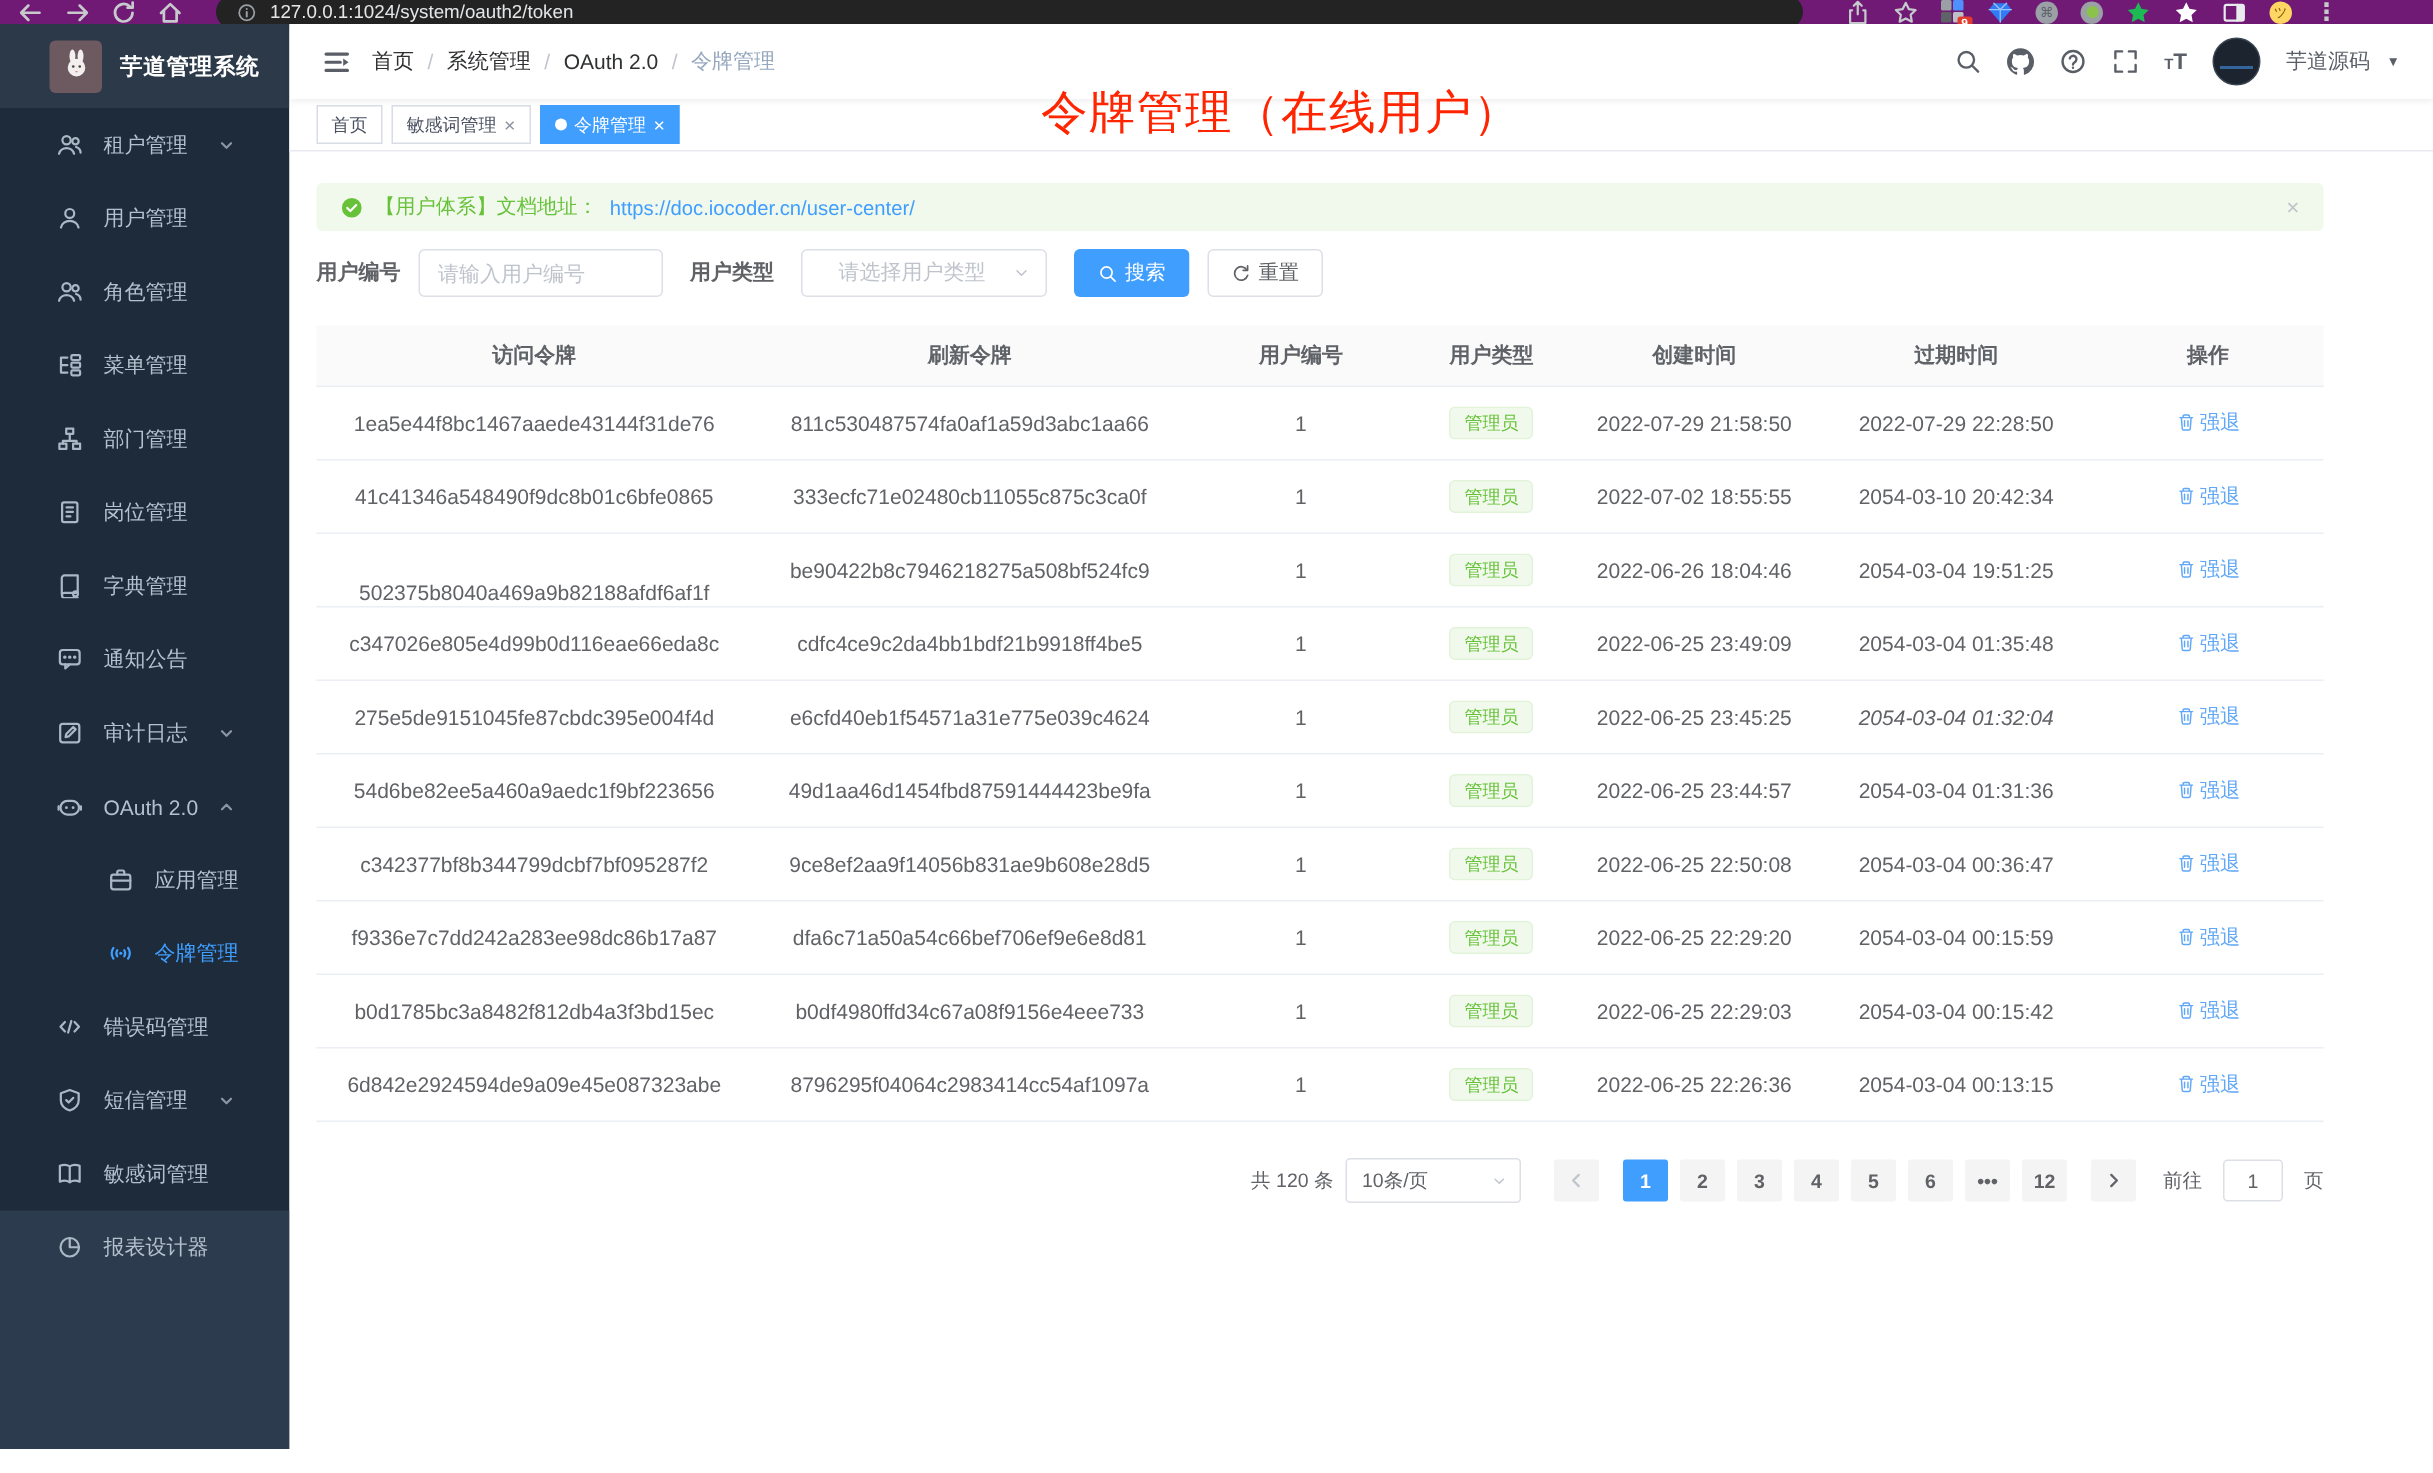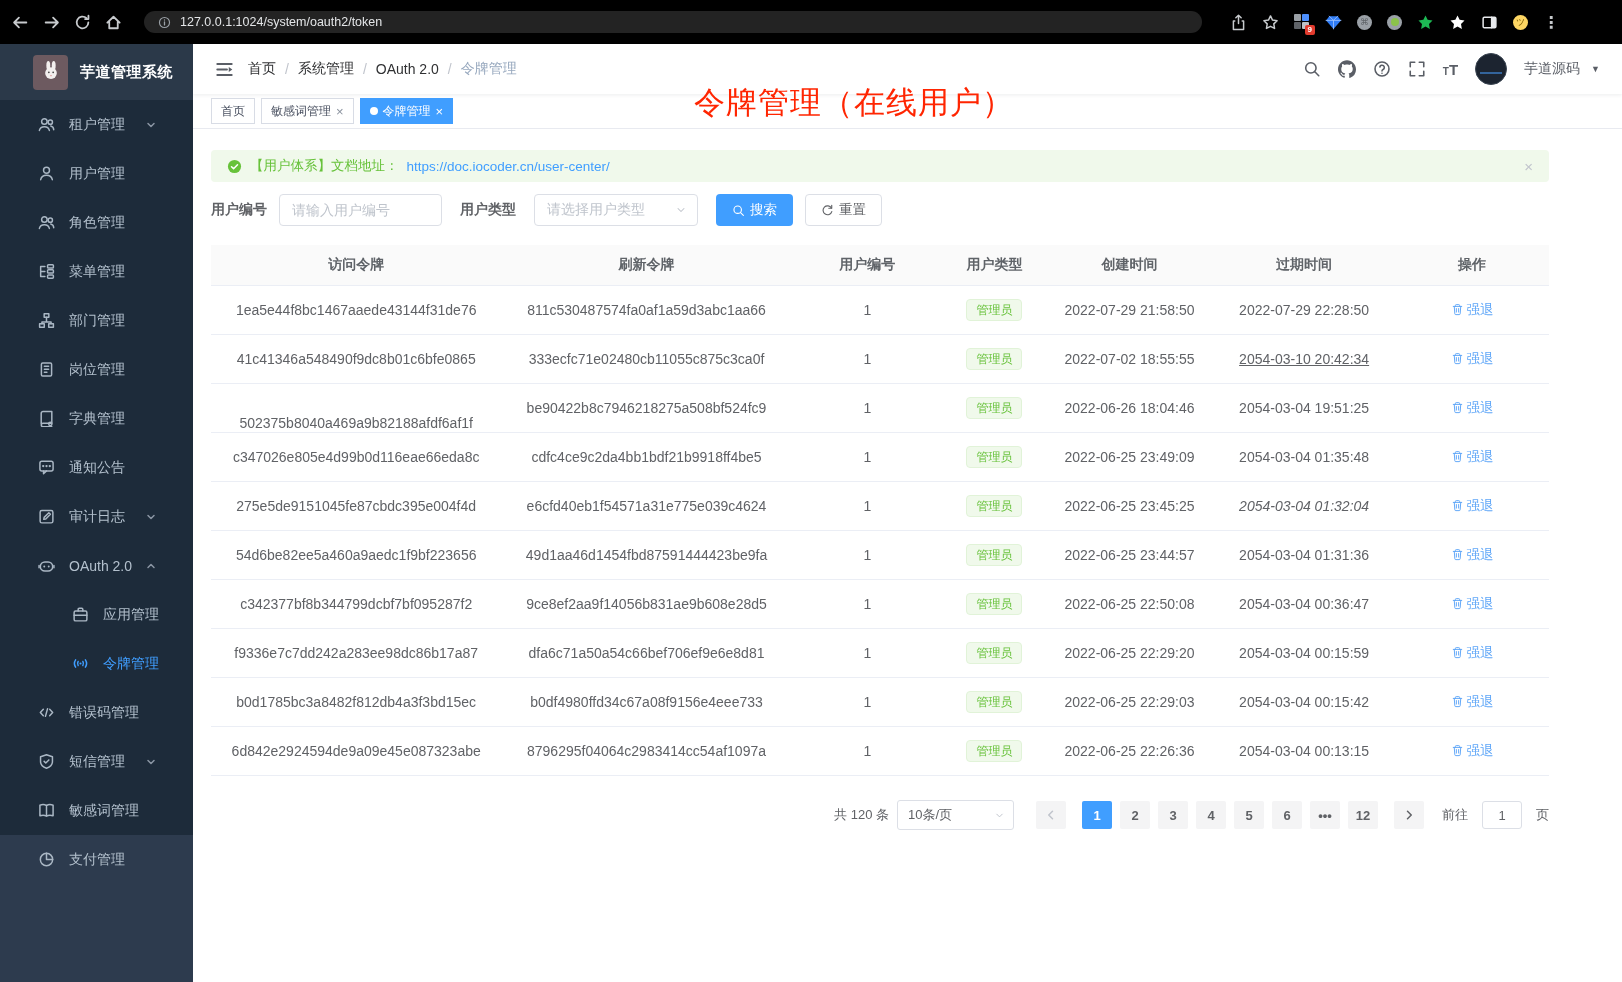--- a/index.html
+++ b/index.html
@@ -1,19 +1,19 @@
 <!DOCTYPE html>
 <html><head>
 <meta charset="utf-8">
 <style>
   html,body{margin:0;padding:0;}
   body{width:1622px;height:982px;overflow:hidden;font-family:"Liberation Sans","DejaVu Sans",sans-serif;background:#fff;-webkit-font-smoothing:antialiased;}
   .ic{width:16px;height:16px;fill:none;stroke:currentColor;stroke-width:1.4;stroke-linecap:round;stroke-linejoin:round;flex:none;}
   
-  .browser{height:44px;background:#000000;display:flex;align-items:center;padding:0 12px;gap:14px;}
+  .browser{height:16px;background:#701a75;display:flex;align-items:center;padding:0 12px;gap:14px;}
   .browser .bicon{color:#c7cacd;width:17px;height:17px;}
   .urlbox{width:1030px;height:22px;background:#232323;border-radius:12px;display:flex;align-items:center;gap:9px;padding:0 14px;margin-left:8px;color:#e4e6e8;font-size:12.5px;}
   .urlbox .ic{width:13px;height:13px;color:#9aa0a6;}
   .b-right{display:flex;align-items:center;gap:15px;margin-left:14px;}
   .extbadge{position:relative;width:16px;height:16px;}
   .extbadge .badge{position:absolute;right:-5px;bottom:-5px;background:#e33b2e;color:#fff;font-size:8px;line-height:10px;padding:0 3px;border-radius:2px;font-weight:bold;}
   .quad{display:grid;grid-template-columns:7px 7px;grid-template-rows:7px 7px;gap:1px;}
   .quad i{border-radius:1px;}
   .circ{width:15px;height:15px;border-radius:50%;}
   
@@ -59,21 +59,21 @@
   
   .content{padding:21px 0 0 18px;width:1338px;}
   .alert{height:32px;background:#f0f9eb;border-radius:4px;display:flex;align-items:center;padding:0 16px;gap:8px;}
   .alert .txt{color:#67c23a;font-size:13.5px;}
   .alert a{color:#409eff;font-size:13.5px;text-decoration:none;}
   .alert .close{margin-left:auto;color:#c0c4cc;font-size:15px;cursor:pointer;}
   .filters{display:flex;align-items:center;margin-top:12px;height:32px;gap:10px;}
   .flabel{font-size:14px;font-weight:bold;color:#606266;margin-right:2px;}
   .finput{width:163px;height:32px;border:1px solid #dcdfe6;border-radius:4px;box-sizing:border-box;padding:0 12px;font-size:14px;color:#606266;outline:none;font-family:inherit;}
   .finput::placeholder{color:#bfc4cc;}
-  .fselect{width:164px;height:32px;border:1px solid #dcdfe6;border-radius:4px;box-sizing:border-box;padding:0 10px 0 12px;display:flex;align-items:center;justify-content:space-between;color:#bfc4cc;font-size:14px;cursor:pointer;margin-right:8px;margin-left:6px;}
+  .fselect{width:164px;height:32px;border:1px solid #dcdfe6;border-radius:4px;box-sizing:border-box;padding:0 10px 0 24px;display:flex;align-items:center;justify-content:space-between;color:#bfc4cc;font-size:14px;cursor:pointer;margin-right:8px;margin-left:6px;}
   .fselect .ic{width:12px;height:12px;color:#c0c4cc;}
   .btn{height:32px;border-radius:4px;font-size:13.5px;display:inline-flex;align-items:center;gap:5px;padding:0 15px;cursor:pointer;border:1px solid transparent;font-family:inherit;}
   .btn .ic{width:13px;height:13px;}
   .btn.primary{background:#409eff;color:#fff;}
   .btn.plain{background:#fff;border-color:#dcdfe6;color:#606266;margin-left:2px;}
   
   .table{margin-top:19px;width:1338px;font-size:14px;color:#606266;}
   .thead{display:flex;background:#fafafa;height:40px;align-items:center;border-bottom:1px solid #ebeef5;}
   .th{font-weight:bold;color:#5f6368;text-align:center;}
   .trow{display:flex;height:48px;align-items:center;border-bottom:1px solid #ebeef5;}
@@ -420,21 +420,21 @@
         <div class="side-item">
           <svg class="ic ">
             <use href="#i-bookopen"></use>
           </svg>
           <span class="lbl">敏感词管理</span>
         </div>
         <div class="side-item light">
           <svg class="ic ">
             <use href="#i-report"></use>
           </svg>
-          <span class="lbl">支付管理</span>
+          <span class="lbl">报表设计器</span>
         </div>
       </nav>
     <div class="side-fill"></div>
   </aside>
 
   <section class="main">
     <div class="annotation">令牌管理（在线用户）</div>
 
     <div class="navbar">
       <svg class="ic hamb">
@@ -544,21 +544,21 @@
                   </svg>
                   <span>强退</span>
                 </span></div>
             </div>
             <div class="trow">
               <div class="td" style="width: 21.7%;">41c41346a548490f9dc8b01c6bfe0865</div>
               <div class="td" style="width: 21.7%;">333ecfc71e02480cb11055c875c3ca0f</div>
               <div class="td" style="width: 11.3%;">1</div>
               <div class="td" style="width: 7.7%;"><span class="type-badge">管理员</span></div>
               <div class="td" style="width: 12.5%;">2022-07-02 18:55:55</div>
-              <div class="td" style="width: 13.6%; text-decoration: underline;">2054-03-10 20:42:34</div>
+              <div class="td" style="width: 13.6%;">2054-03-10 20:42:34</div>
               <div class="td" style="width: 11.5%;"><span class="kick">
                   <svg class="ic ">
                     <use href="#i-trash"></use>
                   </svg>
                   <span>强退</span>
                 </span></div>
             </div>
             <div class="trow">
               <div class="td" style="width: 21.7%; margin-top: 30px;">502375b8040a469a9b82188afdf6af1f</div>
               <div class="td" style="width: 21.7%;">be90422b8c7946218275a508bf524fc9</div>

